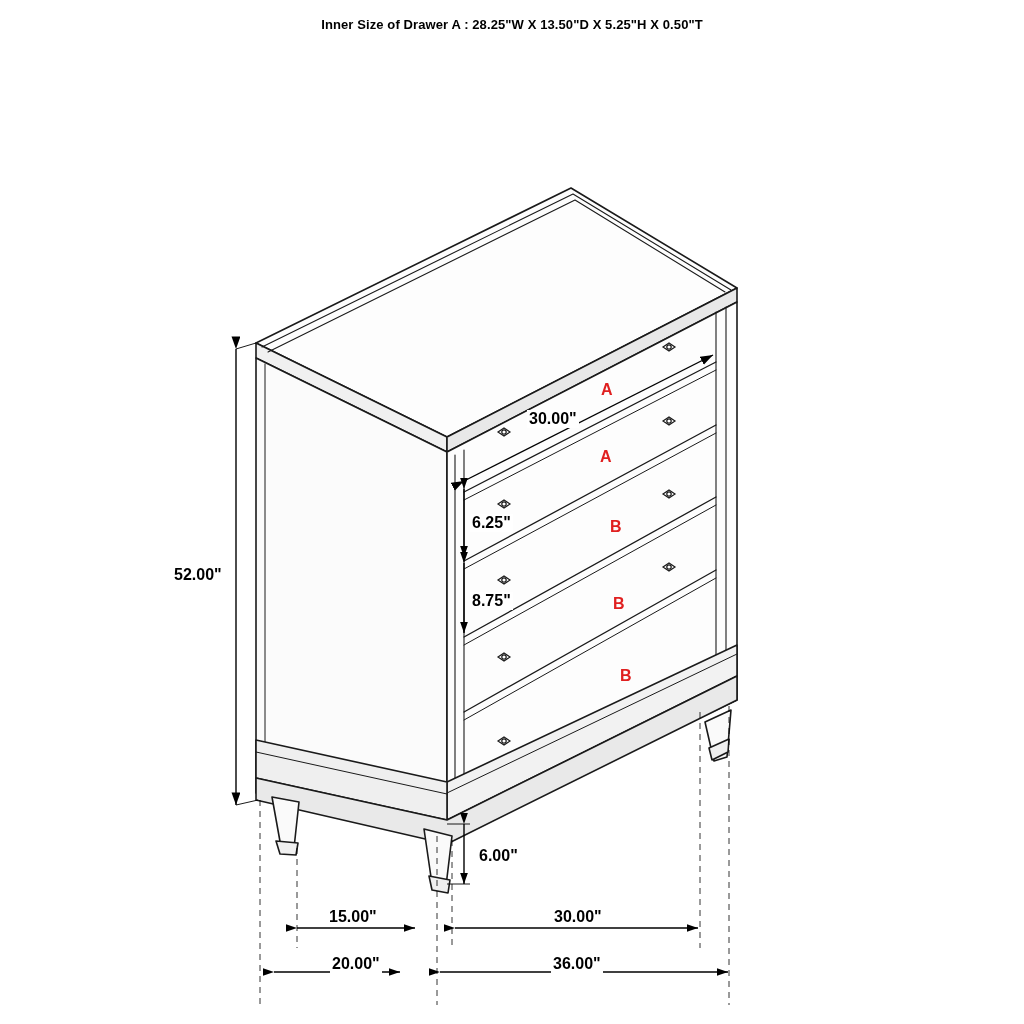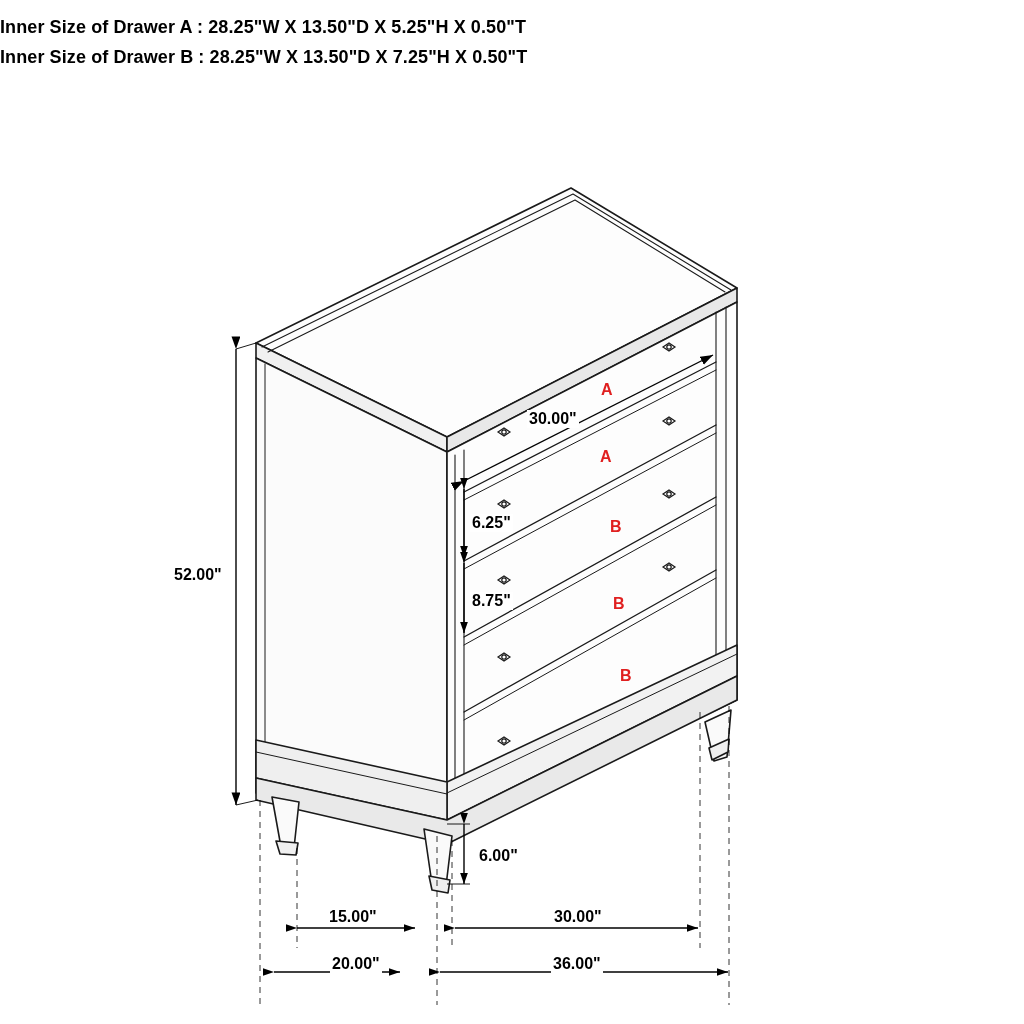--- a/index.html
+++ b/index.html
@@ -16,22 +16,23 @@
     overflow: hidden;
   }
   #stage {
     position: absolute;
     inset: 0;
   }
   .hdr {
     position: absolute;
     left: 0;
     right: 0;
+    text-align: center;
     font-weight: bold;
-    font-size: 18px;
+    font-size: 13px;
     letter-spacing: 0.1px;
   }
   .hdr.l1 { top: 17px; }
   .hdr.l2 { top: 47px; }
 
   svg.diagram {
     position: absolute;
     left: 0;
     top: 0;
     width: 1024px;
@@ -53,21 +54,20 @@
     color: #e02020;
     white-space: nowrap;
   }
 </style>
 </head>
 <body>
 
 <div id="stage">
 
   <div class="hdr l1">Inner Size of Drawer A : 28.25"W X 13.50"D X 5.25"H X  0.50"T</div>
-  <div class="hdr l2">Inner Size of Drawer B : 28.25"W X 13.50"D X 7.25"H X  0.50"T</div>
 
   <svg class="diagram" viewBox="0 0 1024 1024">
     <defs>
       <marker id="ah" markerWidth="10" markerHeight="10" refX="9" refY="3.2" orient="auto" markerUnits="strokeWidth">
         <path d="M0,0 L9,3.2 L0,6.4 z" fill="#000"></path>
       </marker>
       <marker id="ahs" markerWidth="9" markerHeight="9" refX="8" refY="2.8" orient="auto" markerUnits="strokeWidth">
         <path d="M0,0 L8,2.8 L0,5.6 z" fill="#000"></path>
       </marker>
     </defs>

